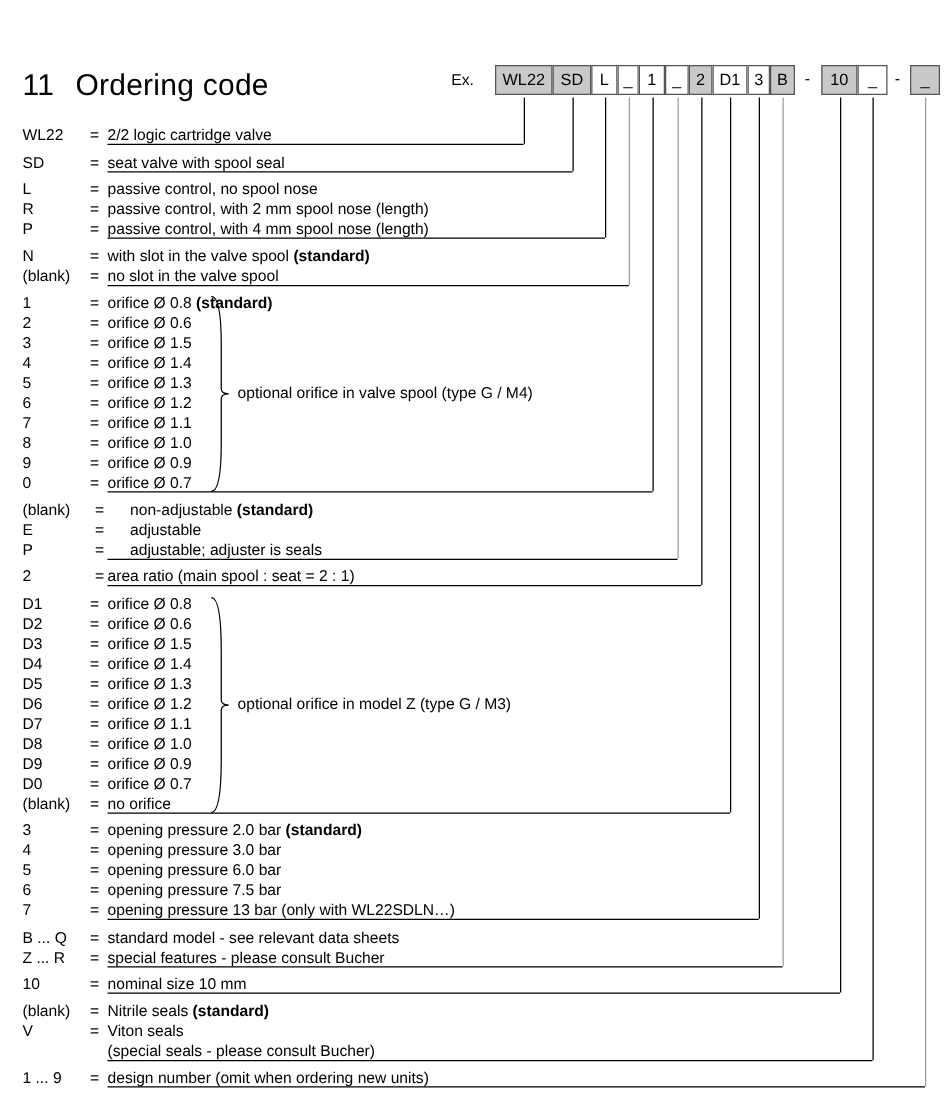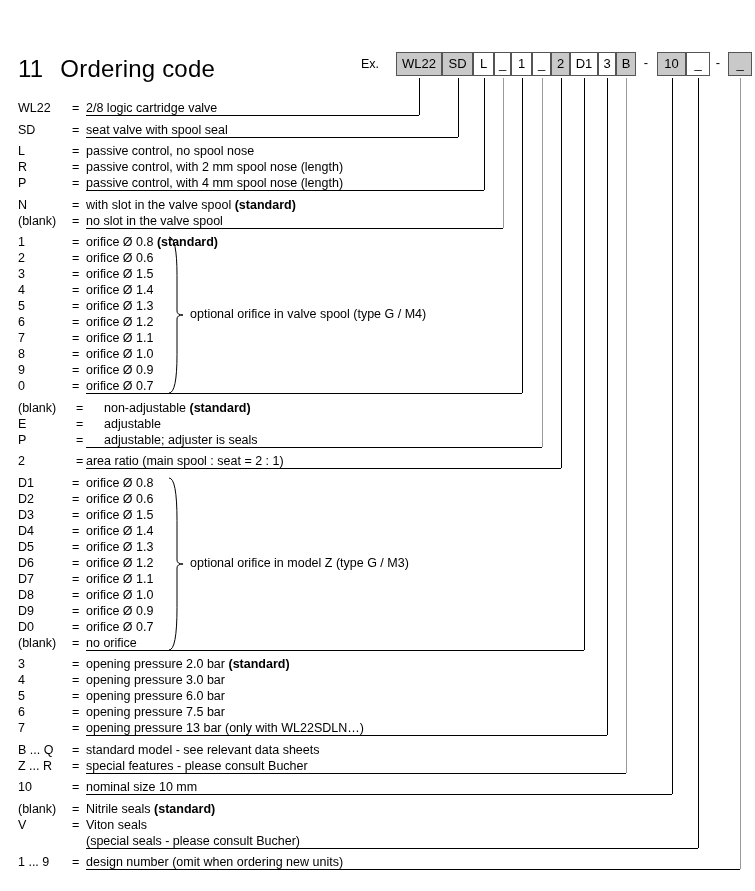--- a/index.html
+++ b/index.html
@@ -107,21 +107,21 @@
         <path d="M1 1 Q9 1 9 43.5 L9 83.0 Q9 87.0 15 87.0 Q9 87.0 9 91.0 L9 130.5 Q9 173.0 1 173.0" fill="none" stroke="#000" stroke-width="1"></path>
       </svg>
     </div>
     <div class="annot" style="left: 190px; top: 555.5px;">optional orifice in model Z (type G / M3)</div>
   </div>
 
 <div id="rows-host">
     <div class="row" style="top: 101px;">
       <span class="code">WL22</span>
       <span class="eq" style="left: 72px;">=</span>
-      <span class="txt" style="left: 86px;"><span>2/8 logic cartridge valve</span></span>
+      <span class="txt" style="left: 86px;"><span>2/2 logic cartridge valve</span></span>
     </div>
     <div class="row" style="top: 122.5px;">
       <span class="code">SD</span>
       <span class="eq" style="left: 72px;">=</span>
       <span class="txt" style="left: 86px;"><span>seat valve with spool seal</span></span>
     </div>
     <div class="row" style="top: 144px;">
       <span class="code">L</span>
       <span class="eq" style="left: 72px;">=</span>
       <span class="txt" style="left: 86px;"><span>passive control, no spool nose</span></span>

